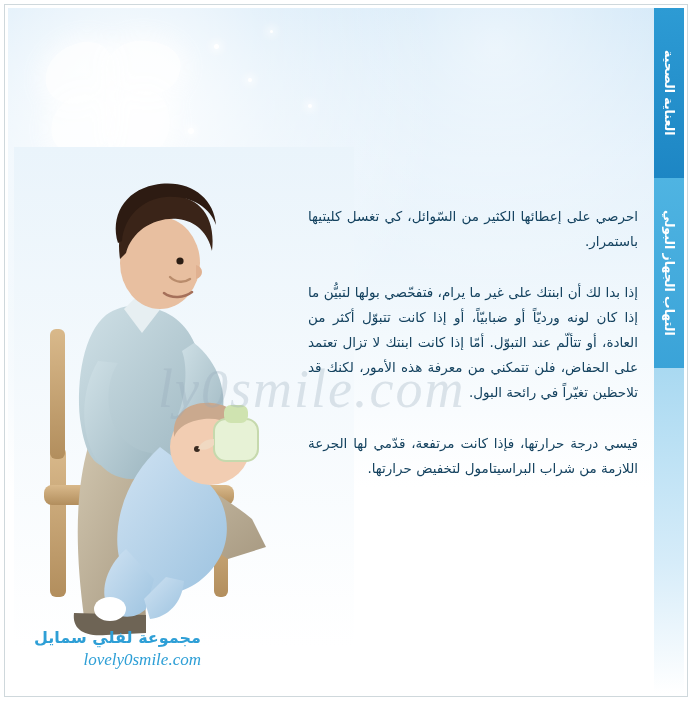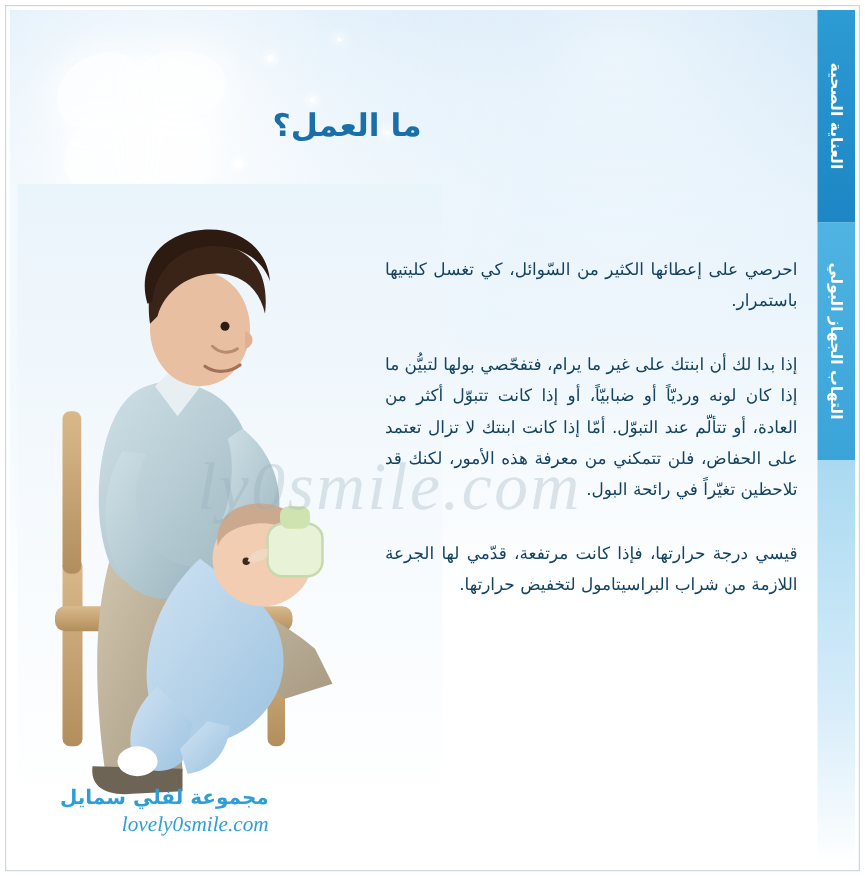--- a/index.html
+++ b/index.html
@@ -139,21 +139,20 @@
     position:absolute;
     left:26px;bottom:22px;
     direction:rtl;
     text-align:left;
   }
   .logo .ar{
     color:#2e9fd6;
     font-size:16px;
     font-weight:bold;
     line-height:22px;
-    margin-left:14px;
   }
   .logo .en{
     color:#2e9fd6;
     font-family:"Liberation Serif", serif;
     font-style:italic;
     font-size:17px;
     line-height:22px;
     direction:ltr;
     text-align:right;
   }
@@ -255,21 +254,20 @@
         </g>
       </svg>
     </div>
 
     <div class="watermark">ly0smile.com</div>
 
     <div class="tab-rest"></div>
     <div class="tab tab-top">العناية الصحية</div>
     <div class="tab tab-sub">التهاب الجهاز البولي</div>
 
-    <div class="headline">ما العمل؟</div>
 
     <div class="bodycol">
       <p>احرصي على إعطائها الكثير من السّوائل، كي تغسل كليتيها باستمرار.</p>
       <p>إذا بدا لك أن ابنتك على غير ما يرام، فتفحّصي بولها لتبيُّن ما إذا كان لونه ورديّاً أو ضبابيّاً، أو إذا كانت تتبوّل أكثر من العادة، أو تتألّم عند التبوّل. أمّا إذا كانت ابنتك لا تزال تعتمد على الحفاض، فلن تتمكني من معرفة هذه الأمور، لكنك قد تلاحظين تغيّراً في رائحة البول.</p>
       <p>قيسي درجة حرارتها، فإذا كانت مرتفعة، قدّمي لها الجرعة اللازمة من شراب البراسيتامول لتخفيض حرارتها.</p>
     </div>
 
     <div class="logo">
       <div class="ar">مجموعة لفلي سمايل</div>
       <div class="en">lovely0smile.com</div>

